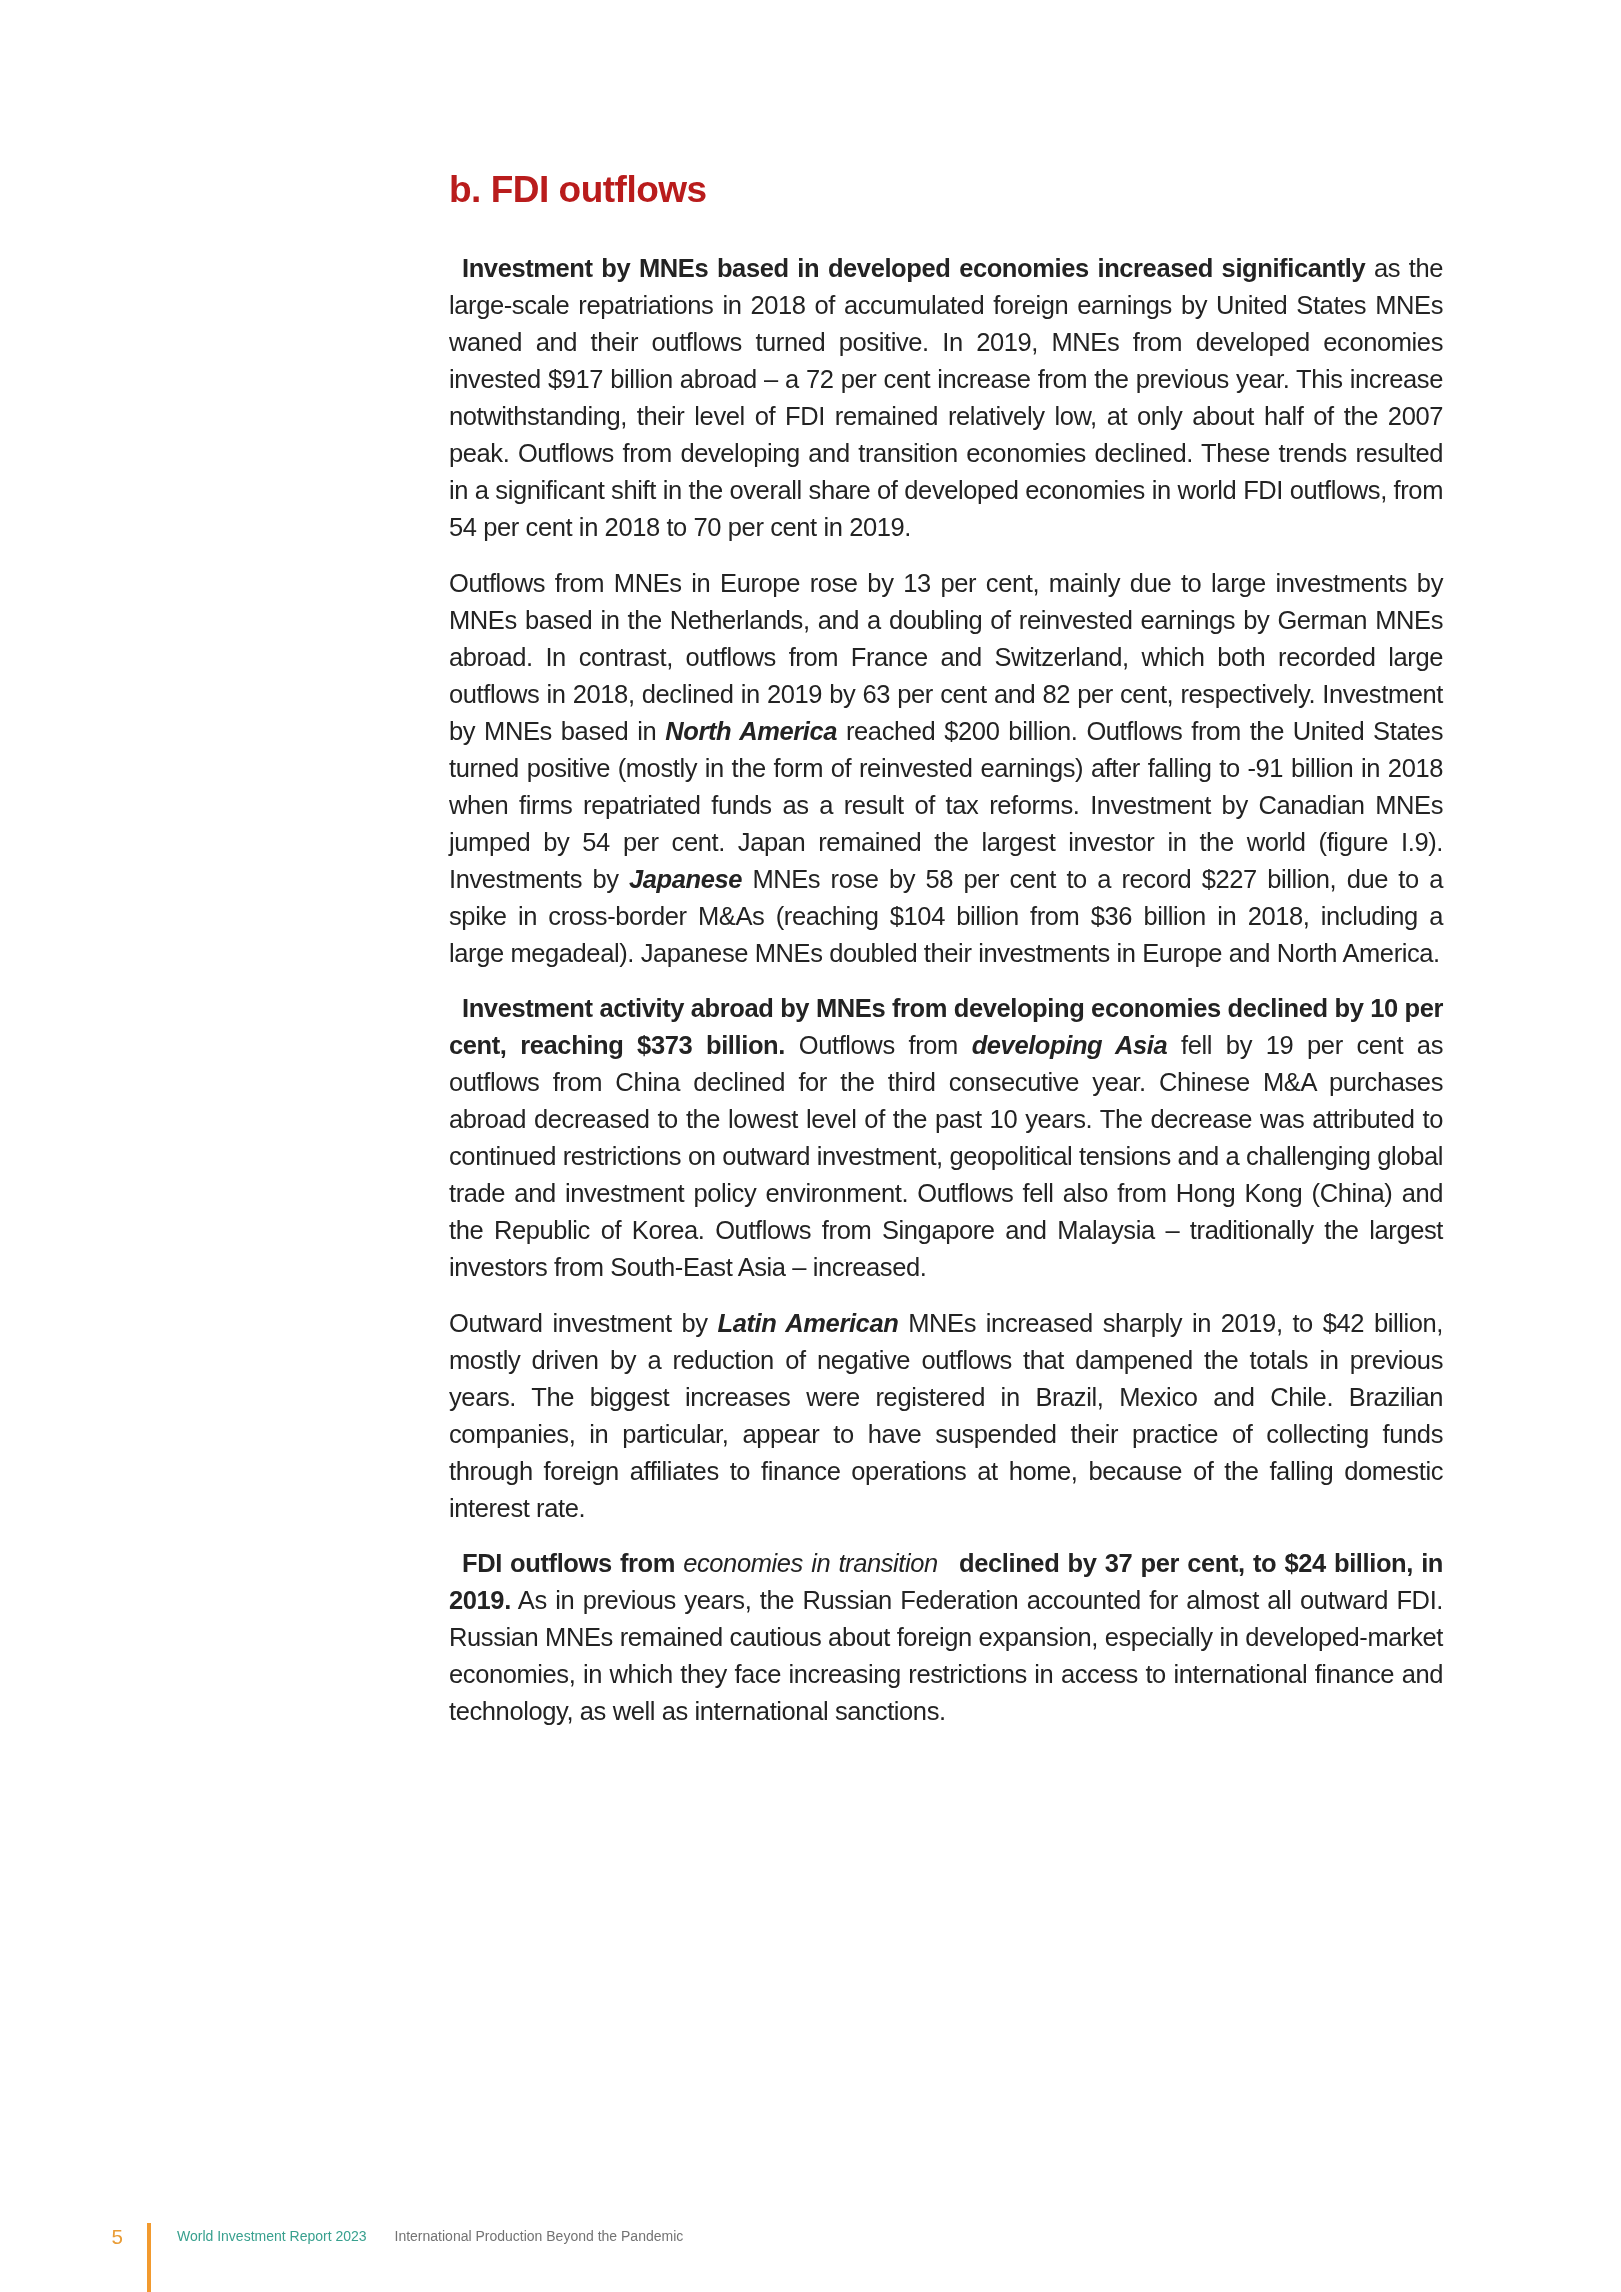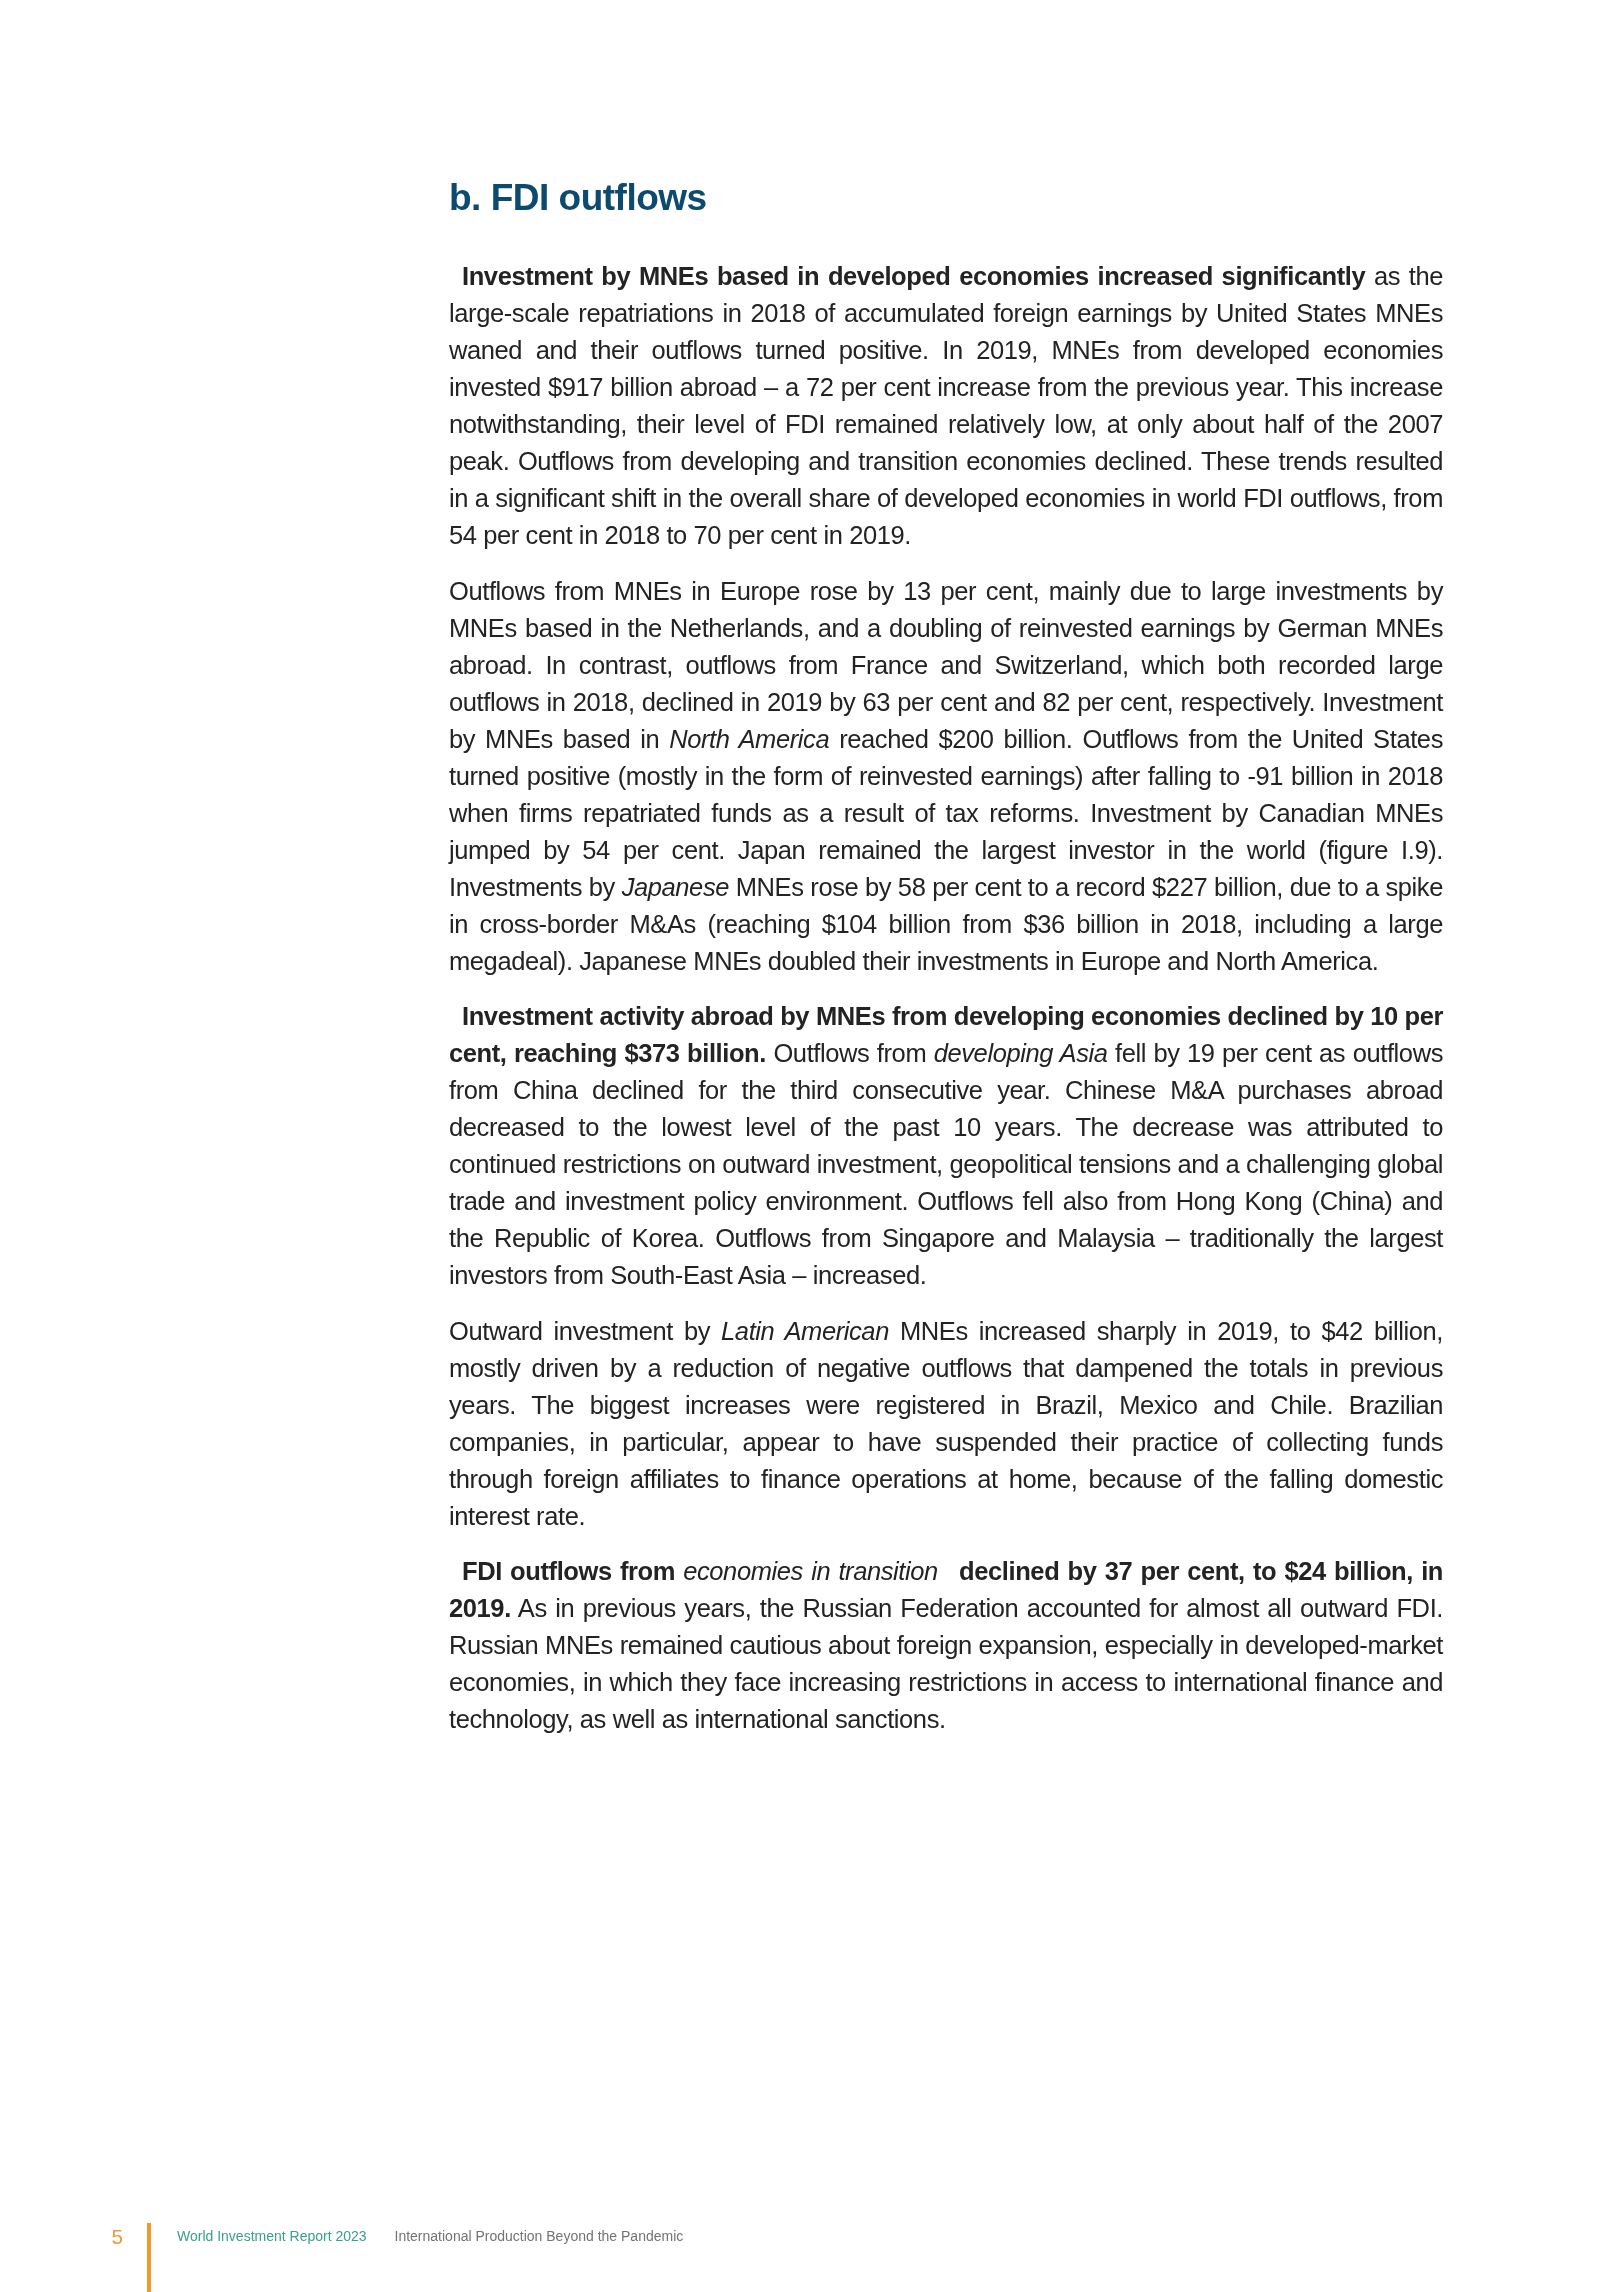--- a/index.html
+++ b/index.html
@@ -15,34 +15,34 @@
   .content{
     position:absolute;
     left:449px;
     top:169px;
     width:994px;
   }
   .section-heading{
     font-size:37px;
     font-weight:bold;
     letter-spacing:-0.5px;
-    color:#0c4a6e;
-    margin:8px 0 39px 0;
+    color:#b91c1c;
+    margin:0 0 39px 0;
   }
   .article-body p{
     font-size:25.5px;
     line-height:37px;
     letter-spacing:-0.4px;
     color:#232323;
     text-align:justify;
     margin:0 0 18.6px 0;
   }
   .run-regular{font-weight:normal;font-style:normal;}
   .run-bold{font-weight:bold;font-style:normal;margin-left:13px;}
-  .run-italic{font-weight:normal;font-style:italic;}
+  .run-italic{font-weight:bold;font-style:italic;}
   .run-bolditalic{font-weight:normal;font-style:italic;}
   .footer{
     position:absolute;
     left:0;
     top:2221px;
     width:1621px;
     height:72px;
   }
   .footer-page-number{
     position:absolute;

